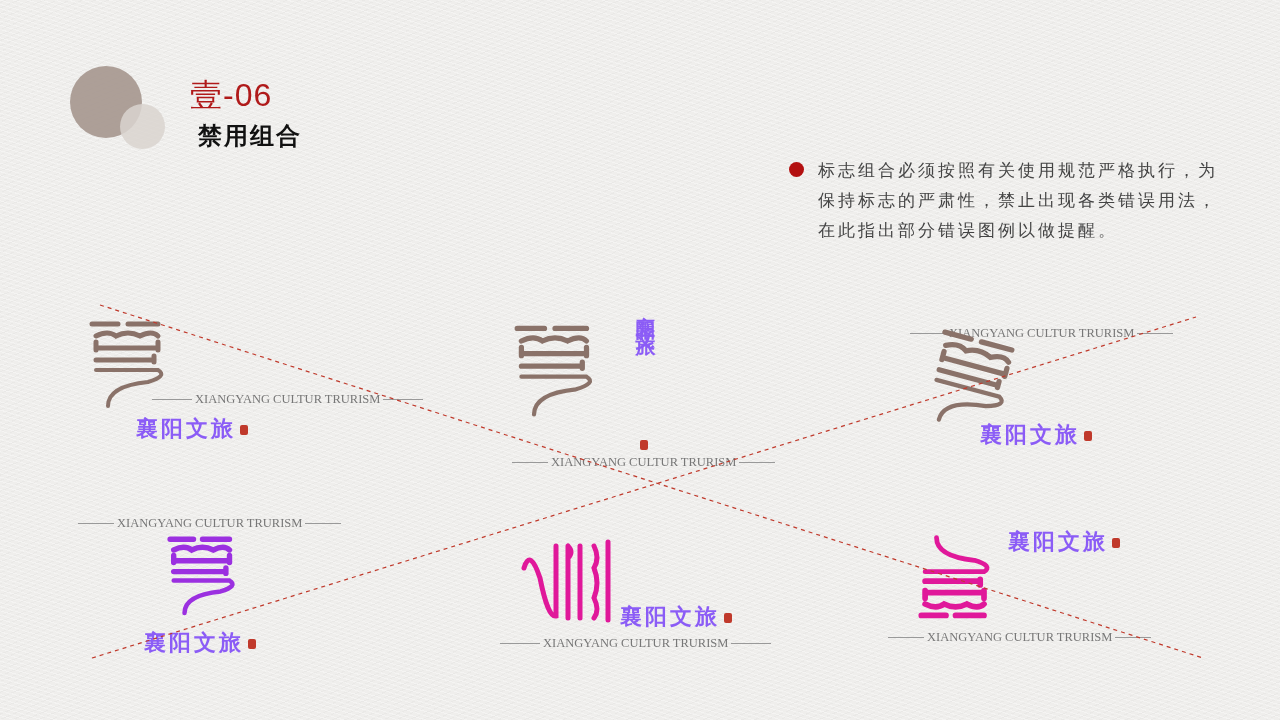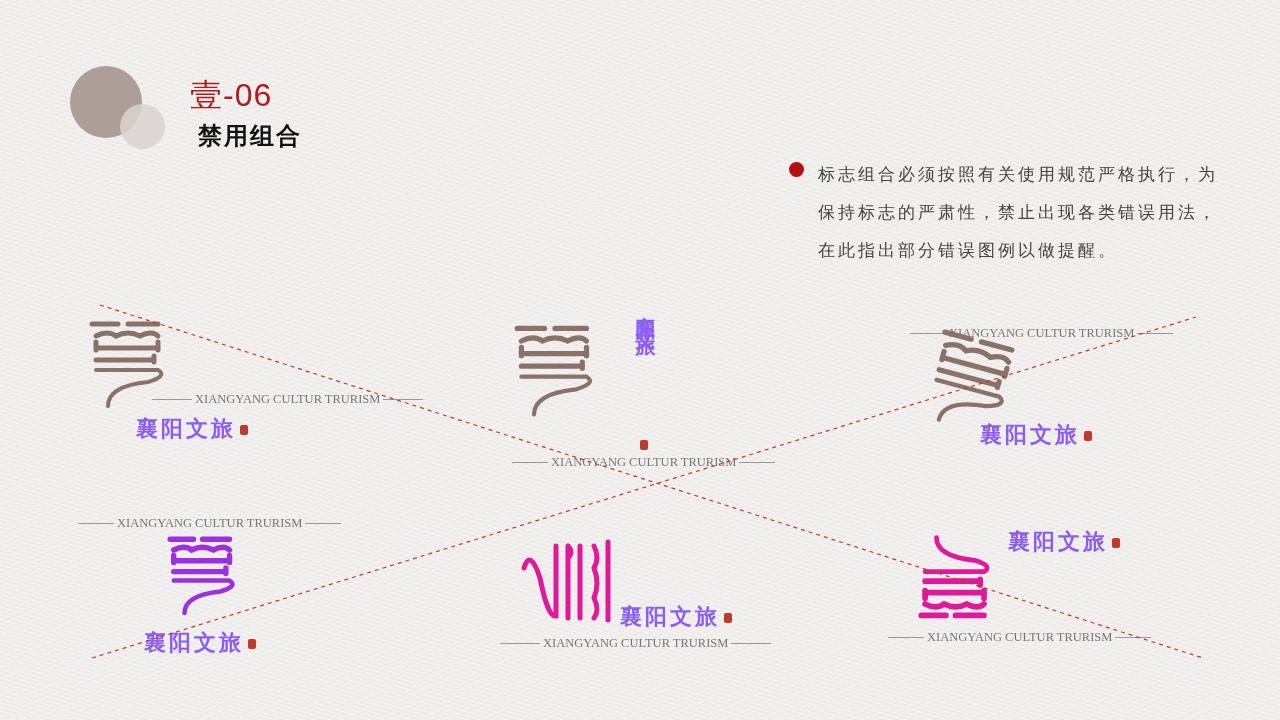--- a/index.html
+++ b/index.html
@@ -8,21 +8,21 @@
     background-image:
       repeating-linear-gradient(17deg, rgba(255,255,255,0.35) 0 1px, transparent 1px 4px),
       repeating-linear-gradient(-23deg, rgba(0,0,0,0.025) 0 1px, transparent 1px 5px);
     font-family:"DejaVu Serif", serif;}
   .abs{position:absolute;}
   .circle-big{left:70px;top:66px;width:72px;height:72px;border-radius:50%;background:#a99a92;opacity:.95;}
   .circle-small{left:120px;top:104px;width:45px;height:45px;border-radius:50%;background:#d9d3cf;opacity:.85;}
   .section-num{left:190px;top:74px;font-size:32px;color:#b01a1a;font-family:Liberation Sans, sans-serif;letter-spacing:1px;}
   .section-title{left:190px;top:120px;font-size:24px;font-weight:bold;color:#111;font-family:"DejaVu Sans",sans-serif;letter-spacing:2px;margin-left:8px;}
   .bullet{left:789px;top:162px;width:15px;height:15px;border-radius:50%;background:#b31010;}
-  .desc{left:818px;top:155px;width:400px;font-size:17px;line-height:38px;color:#444;letter-spacing:3px;font-family:"DejaVu Sans",sans-serif;}
+  .desc{left:818px;top:155px;width:400px;font-size:17px;line-height:30px;color:#444;letter-spacing:3px;font-family:"DejaVu Sans",sans-serif;}
   .cross{left:0;top:0;width:1280px;height:720px;pointer-events:none;}
   .en{font-family:"Liberation Serif",serif;font-size:12.5px;color:#777;white-space:nowrap;display:flex;align-items:center;}
   .en .rule{display:inline-block;height:1px;background:#999;}
   .en .txt{padding:0 3px;}
   .cn{font-family:"DejaVu Sans",sans-serif;font-weight:bold;font-size:22px;color:#8b5cf6;letter-spacing:3px;white-space:nowrap;}
   .seal{display:inline-block;width:8px;height:10px;background:#c0392b;border-radius:2px;vertical-align:middle;margin-left:4px;}
   .mark{position:absolute;}
 </style>
 </head>
 <body>

